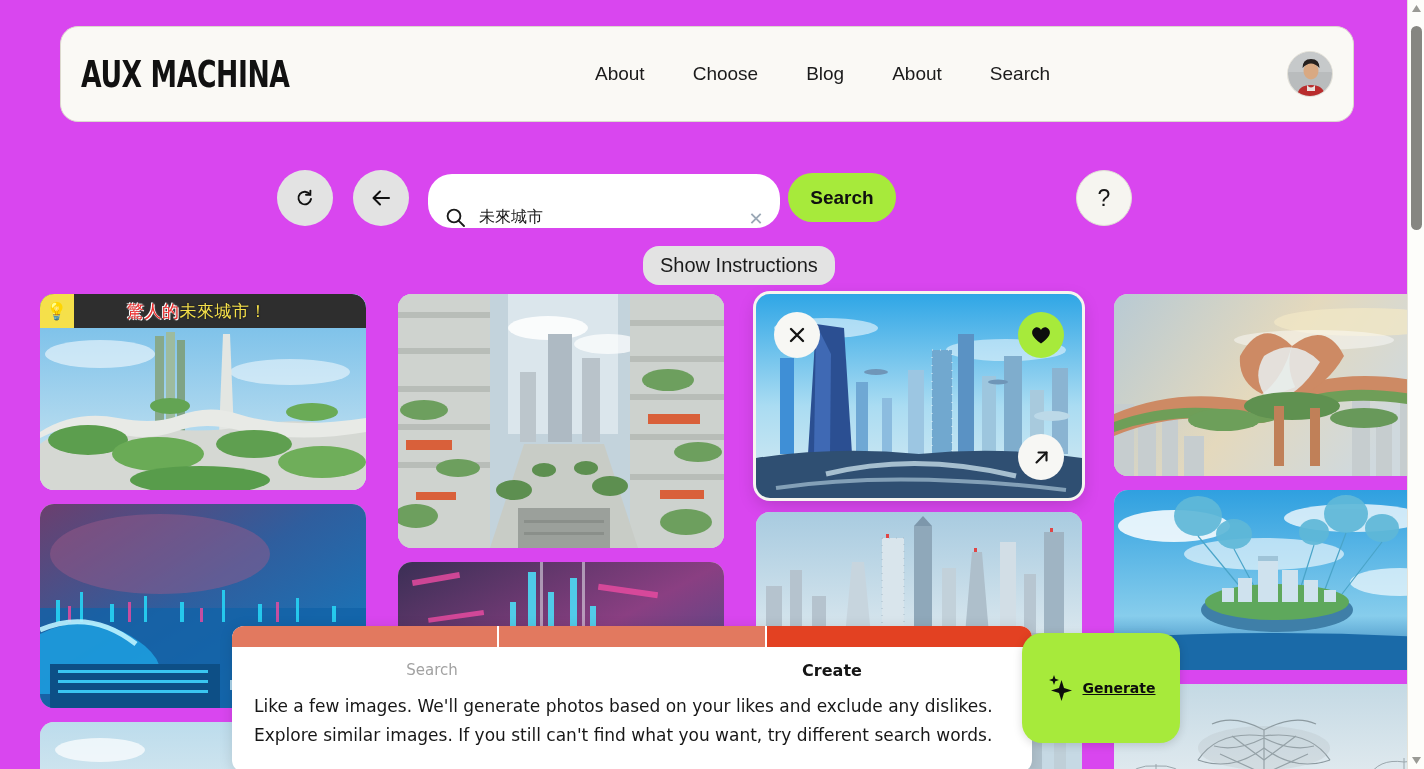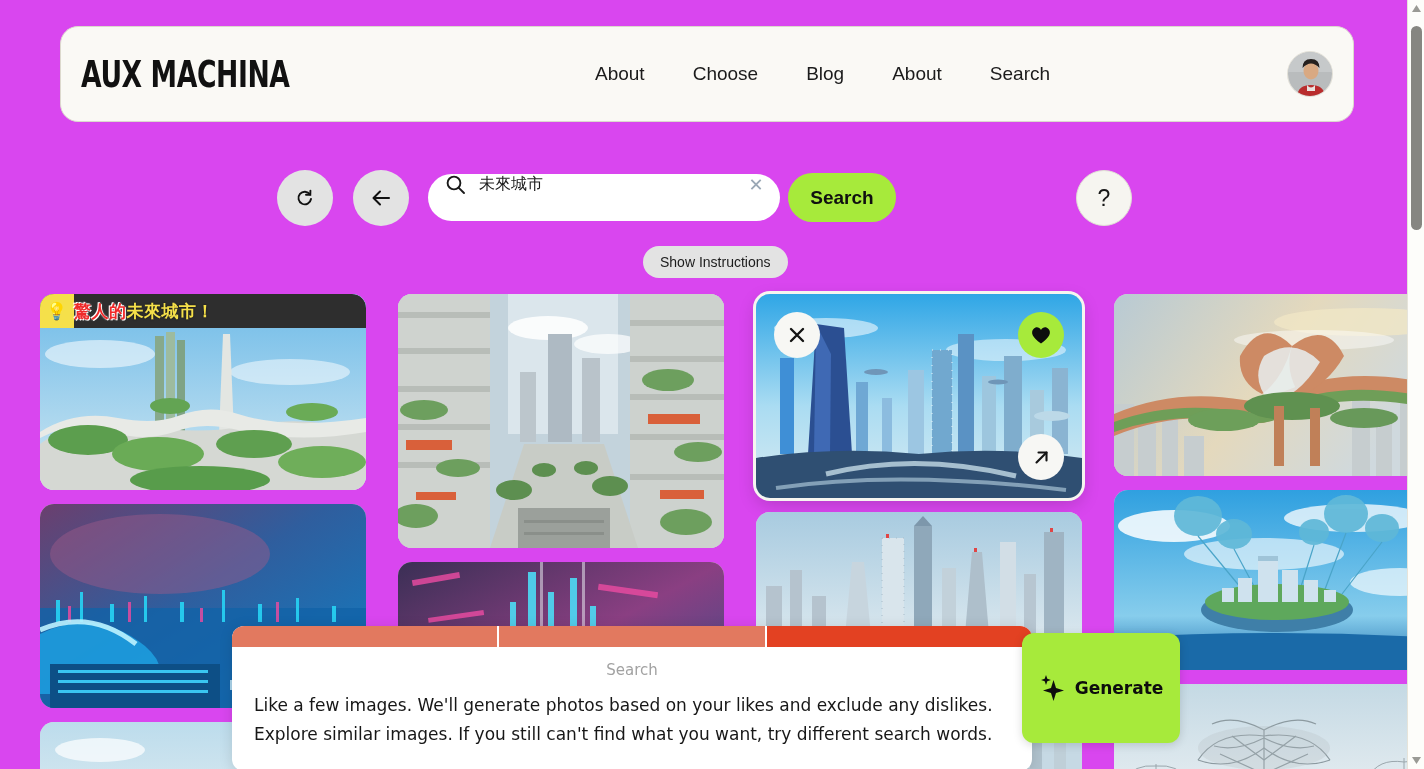--- a/index.html
+++ b/index.html
@@ -109,26 +109,26 @@
     align-items: center;
     justify-content: center;
     font-size: 23px;
     color: #161616;
     cursor: pointer;
   }
 
   .search-box {
     position: absolute;
     left: 428px; top: 0;
-    width: 352px; height: 47px;
+    width: 352px; height: 54px;
     margin-top: 4px;
     background: #ffffff;
     border-radius: 24px;
     display: flex;
-    align-items: flex-start;
+    align-items: flex-end;
     padding: 0 14px 0 17px;
     cursor: text;
   }
   .search-input-text {
     flex: 1;
     margin-left: 13px;
     font-size: 16px;
     color: #1a1a1a;
     font-family: "DejaVu Sans", sans-serif;
     white-space: nowrap;
@@ -158,21 +158,21 @@
     cursor: pointer;
   }
 
   .show-instructions {
     position: absolute;
     left: 643px; top: 246px;
     padding: 8px 17px;
     background: #e3e3e3;
     border: none;
     border-radius: 16px;
-    font-size: 14px;
+    font-size: 20px;
     color: #1b1b1b;
     cursor: pointer;
     font-family: "Liberation Sans", sans-serif;
   }
 
   
   .grid {
     position: absolute;
     left: 40px; top: 294px;
     width: 1330px;
@@ -207,24 +207,24 @@
     border-top-right-radius: 14px;
   }
   .banner-ico {
     width: 34px; height: 34px;
     background: #f5e04a;
     display: flex; align-items: center; justify-content: center;
     font-size: 17px;
   }
   .banner-text {
     flex: 1;
-    text-align: left;
+    text-align: center;
     font-family: "DejaVu Sans", sans-serif;
     font-size: 17px;
-    font-weight: 700;
+    font-weight: 400;
     letter-spacing: .5px;
     padding-right: 46px;
   }
   .bt-red { color: #ef2a2a; text-shadow: 0 0 2px #fff, 1px 1px 0 #fff, -1px -1px 0 #fff; }
   .bt-yellow { color: #f5e04a; text-shadow: 0 0 2px #111; }
 
   
   .act {
     position: absolute;
     width: 46px; height: 46px;
@@ -272,31 +272,32 @@
     line-height: 1.7;
     color: #171717;
   }
 
   .generate-btn {
     position: absolute;
     left: 1022px; top: 633px;
     width: 158px; height: 110px;
     background: #a7ea3b;
     border: none;
-    border-radius: 12px;
+    border-radius: 20px;
     display: flex;
     align-items: center;
     justify-content: center;
     gap: 10px;
     font-family: "DejaVu Sans", sans-serif;
-    font-size: 17px;
+    font-size: 14px;
     font-weight: 700;
     color: #0d0d0d;
     cursor: pointer;
     box-shadow: 0 2px 10px rgba(0,0,0,.15);
+    text-decoration: underline;
   }
 
   
   .scrollbar {
     position: absolute;
     right: 0; top: 0;
     width: 17px; height: 769px;
     background: #fdfdfa;
     border-left: 1px solid #e6e4da;
   }
@@ -784,20 +785,21 @@
   </div>
 
   <div class="panel">
     <div class="steps-bar">
       <div class="seg"></div>
       <div class="seg"></div>
       <div class="seg active"></div>
     </div>
     <div class="step-labels">
       <div class="step-label">Search</div>
+      <div class="step-label active">Create</div>
     </div>
     <div class="panel-body">Like a few images. We'll generate photos based on your likes and exclude any dislikes. Explore similar images. If you still can't find what you want, try different search words.</div>
   </div>
 
   <button class="generate-btn">
     <svg width="26" height="26" viewBox="0 0 26 26" fill="#0d0d0d">
       <path d="M14.5 5 L17 13 L25 15.5 L17 18 L14.5 26 L12 18 L4 15.5 L12 13 z"></path>
       <path d="M7 0 L8.3 3.7 L12 5 L8.3 6.3 L7 10 L5.7 6.3 L2 5 L5.7 3.7 z"></path>
     </svg>
     <span>Generate</span>

